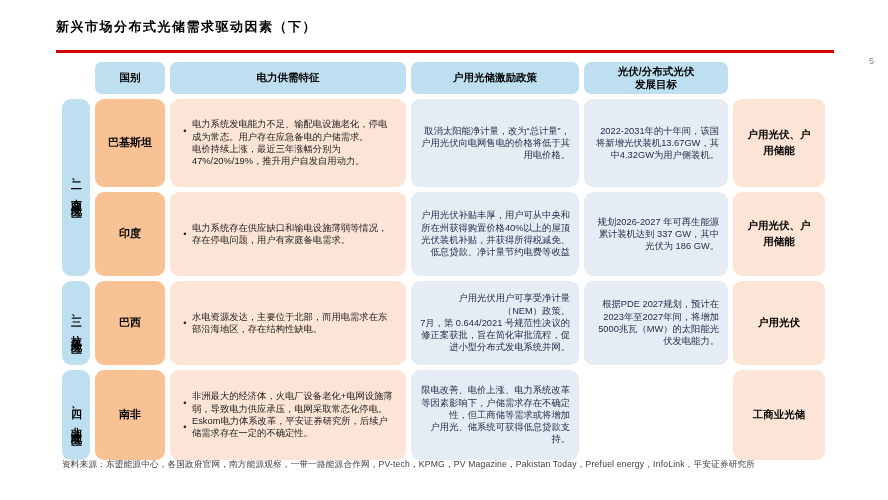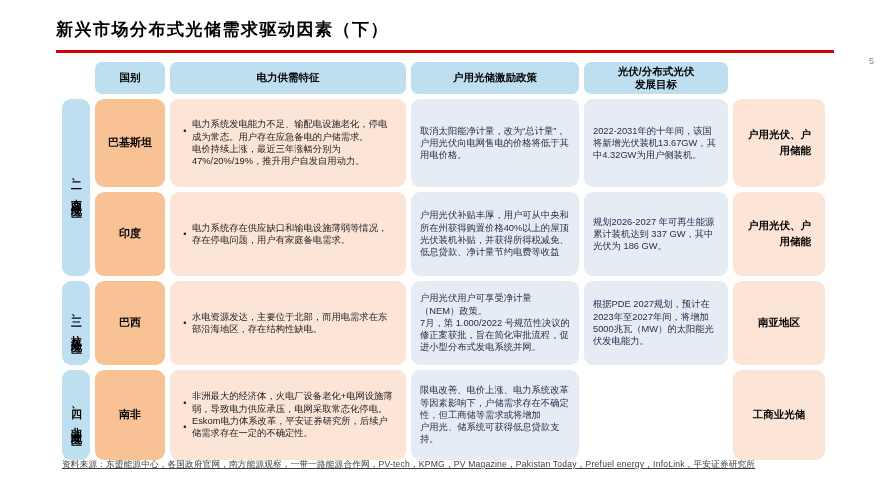--- a/index.html
+++ b/index.html
@@ -1,21 +1,21 @@
 <!DOCTYPE html>
 <html><head>
 <meta charset="utf-8">
 <style>
   html,body{margin:0;padding:0;background:#fff;}
   body{width:888px;height:500px;position:relative;overflow:hidden;
        font-family:"Liberation Sans",sans-serif;color:#1a1a1a;}
   .slide{position:absolute;inset:0;}
 
   
-  .title{position:absolute;left:56px;top:18px;font-size:17px;font-weight:bold;
+  .title{position:absolute;left:56px;top:18px;font-size:13px;font-weight:bold;
          color:#000;letter-spacing:1.5px;margin:0;}
   .rule{position:absolute;left:56px;top:50px;width:778px;height:3px;background:#d30000;}
   .pagenum{position:absolute;right:14px;top:56px;font-size:9px;color:#8a8a8a;}
 
   
   .tbl{position:absolute;left:62px;top:62px;width:763px;
        display:grid;
        grid-template-columns:28px 70px 236px 168px 144px 92px;
        grid-template-rows:32px 88px 84px 84px 90px;
        gap:5px;}
@@ -23,30 +23,30 @@
         box-sizing:border-box;}
   .hd{background:#bddff0;font-weight:bold;font-size:10.5px;color:#000;
       align-items:center;text-align:center;white-space:pre-line;line-height:1.25;
       border-radius:7px;}
   .region{background:#bddff0;font-weight:bold;font-size:11px;color:#000;
           align-items:center;writing-mode:vertical-lr;text-orientation:upright;
           letter-spacing:3px;justify-content:center;}
   .country{background:#f8c294;font-weight:bold;font-size:11px;color:#000;
            align-items:center;text-align:center;padding:0 13px;line-height:1.45;}
   .supply{background:#fce4d6;font-size:9.3px;line-height:1.32;padding:8px 10px 8px 8px;color:#1c1c1c;}
-  .blue{background:#e6ecf4;font-size:9.3px;line-height:1.32;padding:8px 9px;color:#20304a;}
+  .blue{background:#e6ecf4;font-size:9.3px;line-height:1.32;padding:8px 9px;color:#20304a;text-align:right;}
   .opp{background:#fce4d6;font-weight:bold;font-size:10.5px;color:#000;
-       align-items:center;text-align:right;padding:0 14px;line-height:1.5;}
+       align-items:center;text-align:center;padding:0 14px;line-height:1.5;}
 
   .li{display:flex;align-items:center;}
   .mk{flex:0 0 14px;text-align:center;}
   .li.b .mk::before{content:"\2022";}
   .para{margin:0;}
 
-  .src{position:absolute;left:62px;top:459px;font-size:8.6px;color:#3d3d3d;letter-spacing:.2px;text-decoration:underline;}
+  .src{position:absolute;left:62px;top:459px;font-size:8.6px;color:#3d3d3d;letter-spacing:.2px;}
 </style>
 </head>
 <body>
 
 <div class="slide">
 
   <h1 class="title">新兴市场分布式光储需求驱动因素（下）</h1>
   <div class="rule"></div>
   <div class="pagenum">5</div>
 
@@ -98,26 +98,26 @@
 
     <div class="cell country" style="grid-area:4/2/5/3">巴西</div>
     <div class="cell supply" style="grid-area:4/3/5/4">
       <div class="li b">
           <span class="mk"></span>
           <span class="para">水电资源发达，主要位于北部，而用电需求在东部沿海地区，存在结构性缺电。</span>
         </div>
     </div>
     <div class="cell blue" style="grid-area:4/4/5/5">
       <p class="para">户用光伏用户可享受净计量（NEM）政策。</p>
-      <p class="para">7月，第 1.000/2022 号规范性决议的修正案获批，旨在简化审批流程，促进小型分布式发电系统并网。</p>
+      <p class="para">7月，第 0.644/2021 号规范性决议的修正案获批，旨在简化审批流程，促进小型分布式发电系统并网。</p>
     </div>
     <div class="cell blue" style="grid-area:4/5/5/6">
       <p class="para">根据PDE 2027规划，预计在2023年至2027年间，将增加5000兆瓦（MW）的太阳能光伏发电能力。</p>
     </div>
-    <div class="cell opp" style="grid-area:4/6/5/7">南亚地区</div>
+    <div class="cell opp" style="grid-area:4/6/5/7">户用光伏</div>
 
     <div class="cell country" style="grid-area:5/2/6/3">南非</div>
     <div class="cell supply" style="grid-area:5/3/6/4">
       <div class="li b">
           <span class="mk"></span>
           <span class="para">非洲最大的经济体，火电厂设备老化+电网设施薄弱，导致电力供应承压，电网采取常态化停电。</span>
         </div>
       <div class="li b">
           <span class="mk"></span>
           <span class="para">Eskom电力体系改革，平安证券研究所，后续户储需求存在一定的不确定性。</span>

